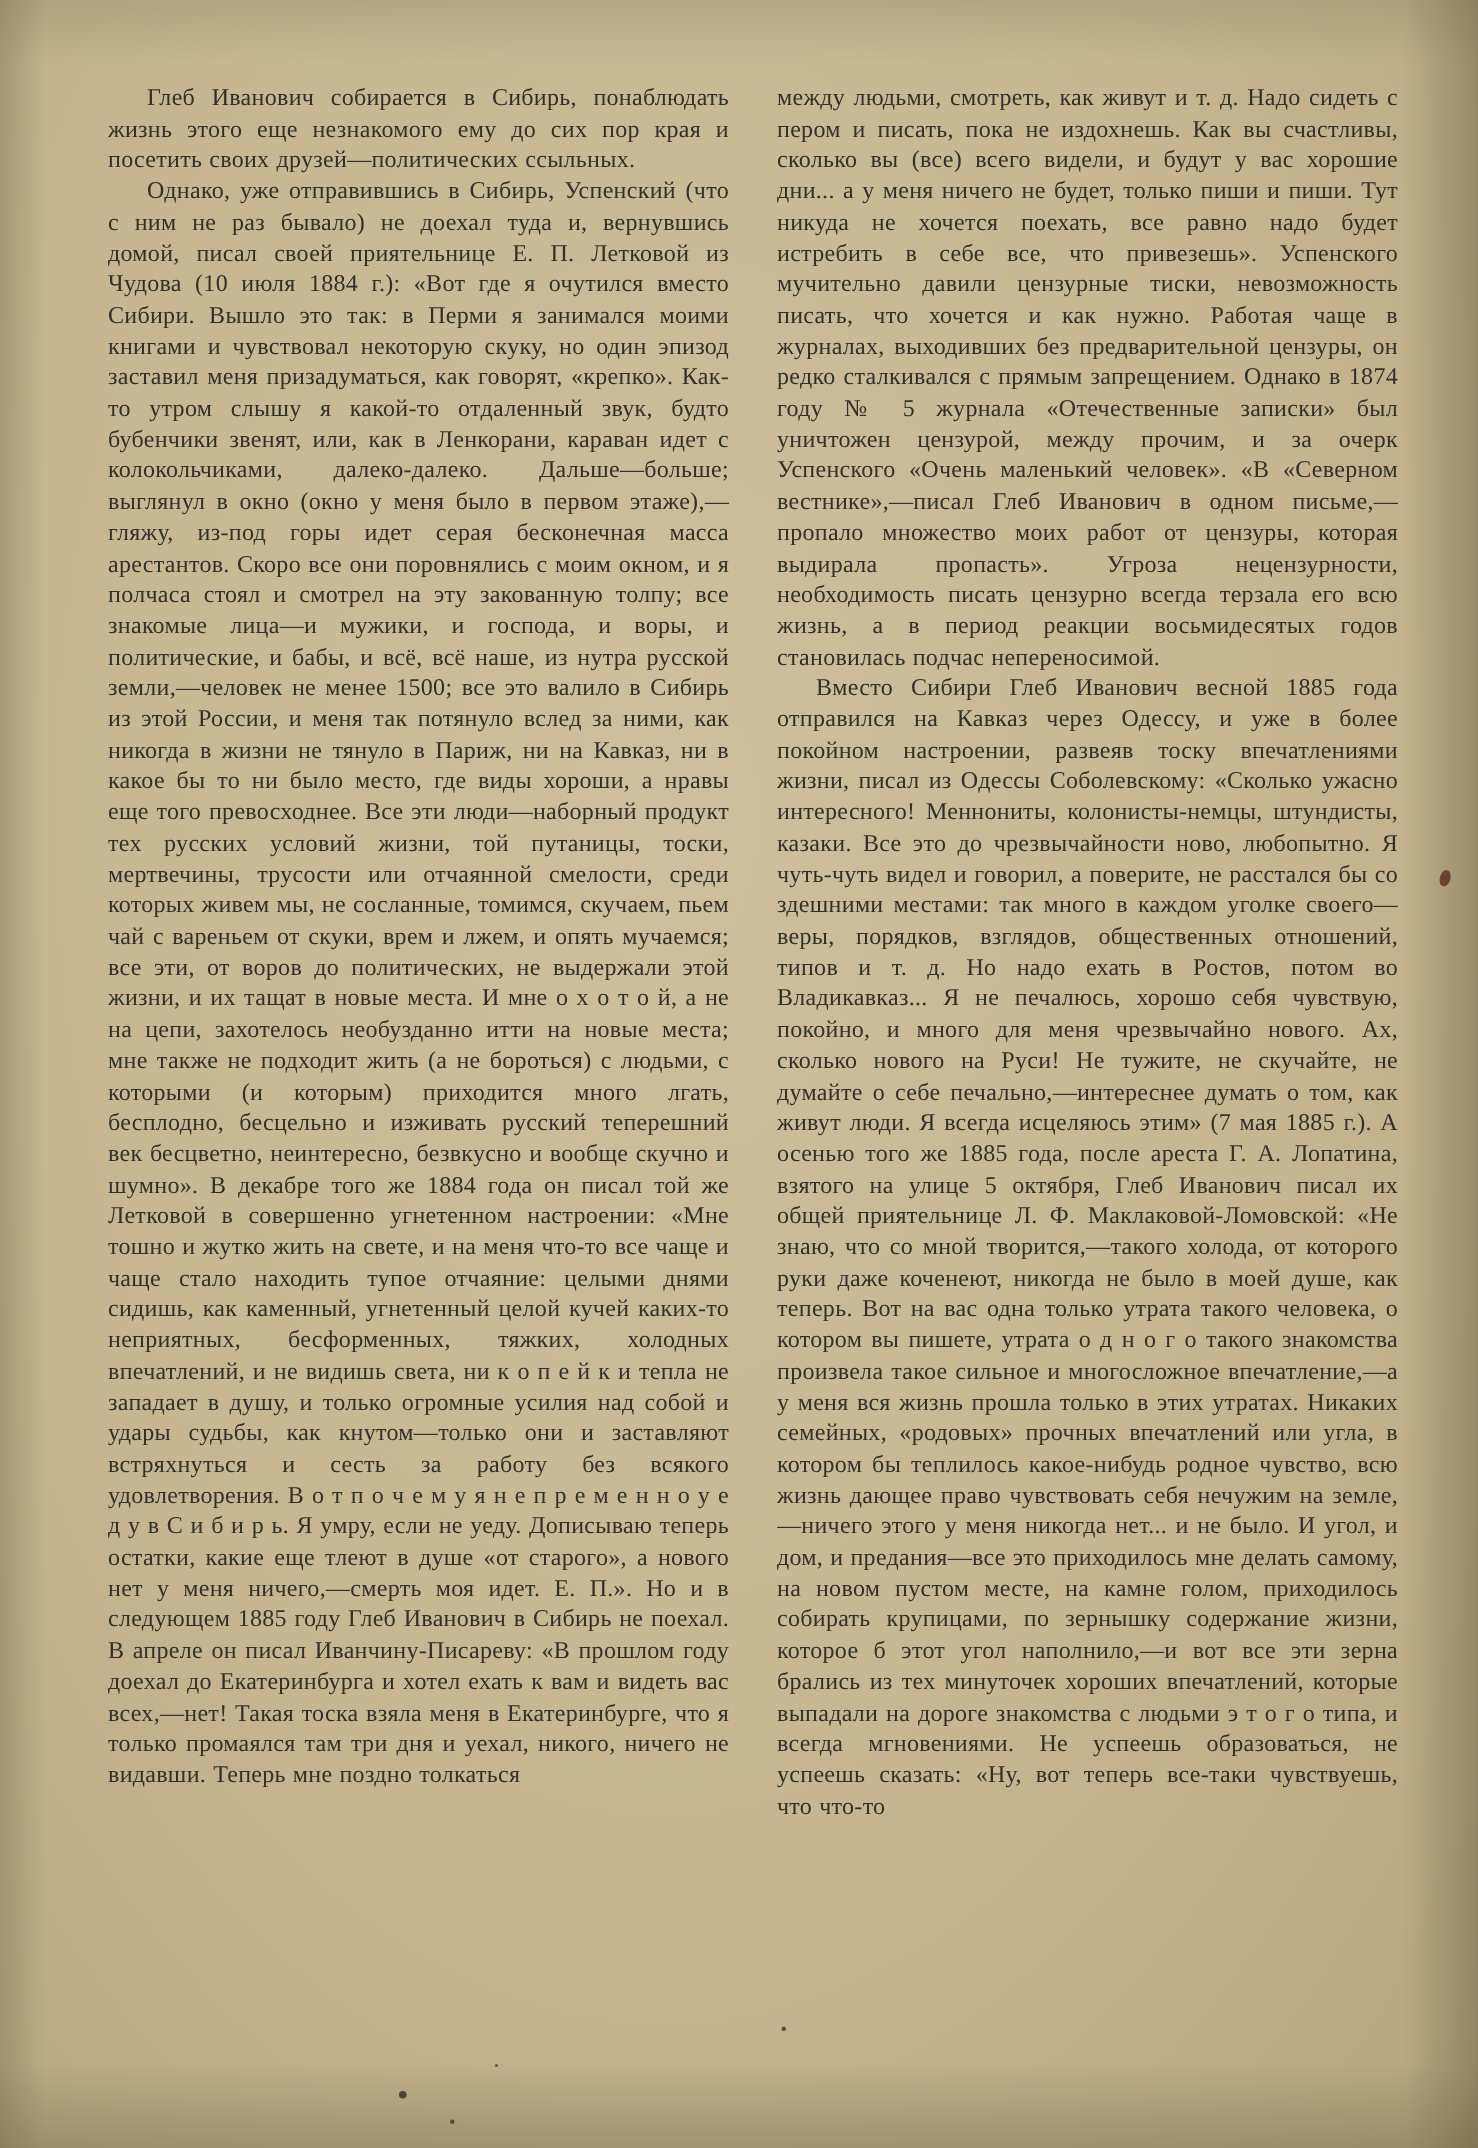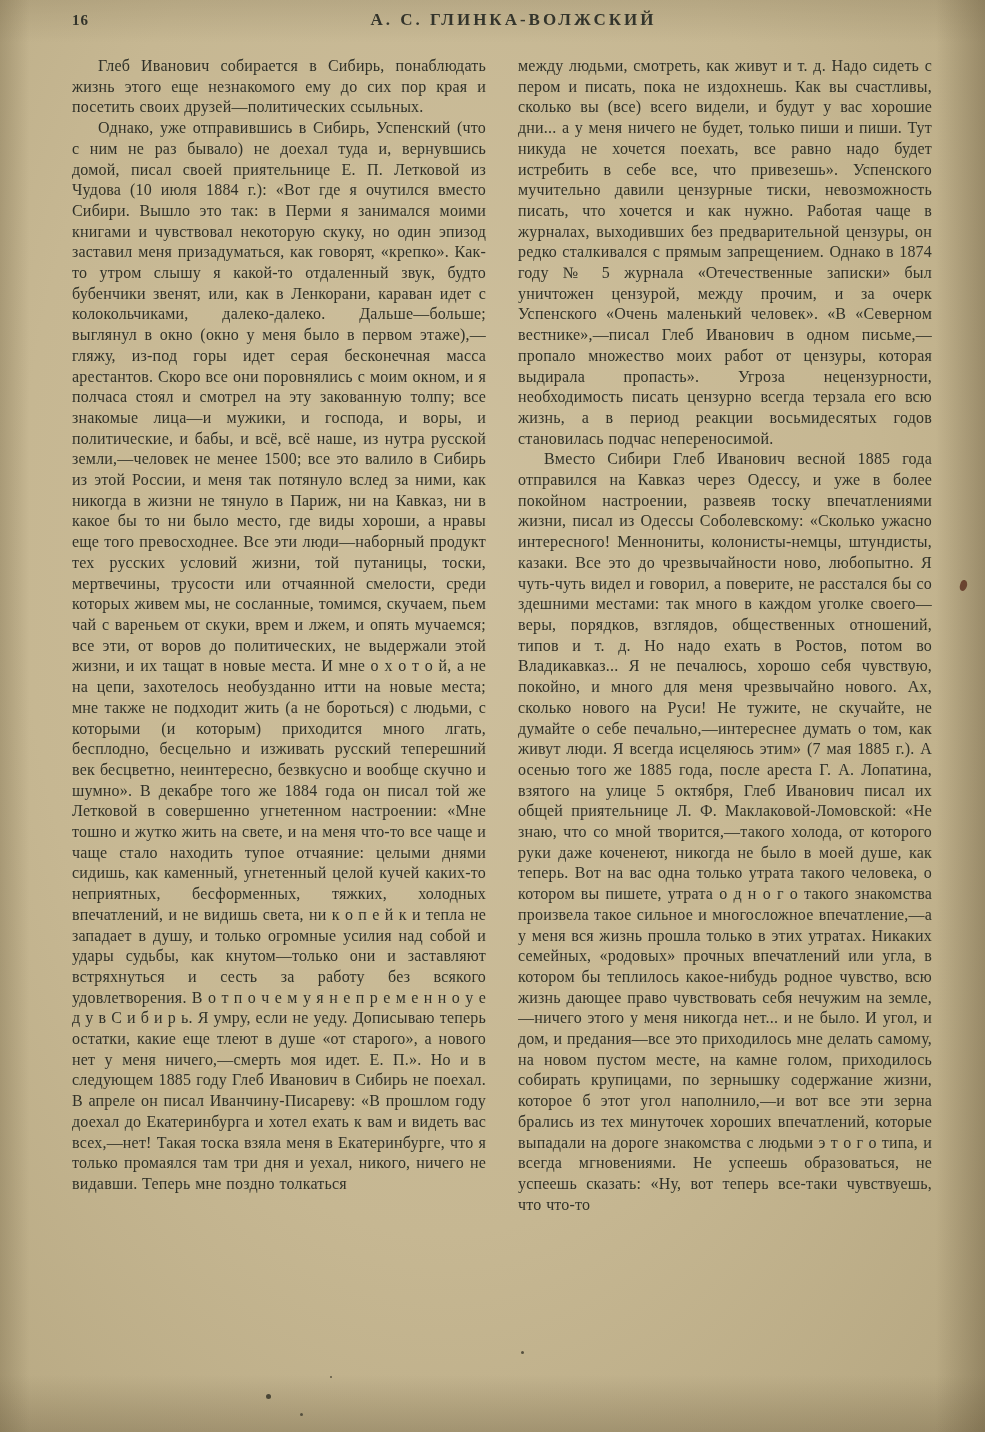--- a/index.html
+++ b/index.html
@@ -68,24 +68,20 @@
   .speck.s2 { left: 266px; top: 1394px; width: 5px; height: 5px; background: #4a4636; }
   .speck.s3 { left: 300px; top: 1413px; width: 3px; height: 3px; background: #55503e; }
   .speck.s4 { left: 521px; top: 1351px; width: 3px; height: 3px; background: #55503e; }
   .speck.s5 { left: 330px; top: 1376px; width: 2px; height: 2px; background: #5a5442; }
 </style>
 </head>
 <body>
 
 <div class="page">
 
-  <div class="header-row">
-    <span class="page-number">16</span>
-    <span class="running-header">А. С. ГЛИНКА-ВОЛЖСКИЙ</span>
-  </div>
 
   <div class="columns">
     <div class="col">
       <p class="para">Глеб Иванович собирается в Сибирь, понаблюдать жизнь этого еще незнакомого ему до сих пор края и посетить своих друзей—политических ссыльных.</p>
       <p class="para">Однако, уже отправившись в Сибирь, Успенский (что с ним не раз бывало) не доехал туда и, вернувшись домой, писал своей приятельнице Е. П. Летковой из Чудова (10 июля 1884 г.): «Вот где я очутился вместо Сибири. Вышло это так: в Перми я занимался моими книгами и чувствовал некоторую скуку, но один эпизод заставил меня призадуматься, как говорят, «крепко». Как-то утром слышу я какой-то отдаленный звук, будто бубенчики звенят, или, как в Ленкорани, караван идет с колокольчиками, далеко-далеко. Дальше—больше; выглянул в окно (окно у меня было в первом этаже),—гляжу, из-под горы идет серая бесконечная масса арестантов. Скоро все они поровнялись с моим окном, и я полчаса стоял и смотрел на эту закованную толпу; все знакомые лица—и мужики, и господа, и воры, и политические, и бабы, и всё, всё наше, из нутра русской земли,—человек не менее 1500; все это валило в Сибирь из этой России, и меня так потянуло вслед за ними, как никогда в жизни не тянуло в Париж, ни на Кавказ, ни в какое бы то ни было место, где виды хороши, а нравы еще того превосходнее. Все эти люди—наборный продукт тех русских условий жизни, той путаницы, тоски, мертвечины, трусости или отчаянной смелости, среди которых живем мы, не сосланные, томимся, скучаем, пьем чай с вареньем от скуки, врем и лжем, и опять мучаемся; все эти, от воров до политических, не выдержали этой жизни, и их тащат в новые места. И мне о х о т о й, а не на цепи, захотелось необузданно итти на новые места; мне также не подходит жить (а не бороться) с людьми, с которыми (и которым) приходится много лгать, бесплодно, бесцельно и изживать русский теперешний век бесцветно, неинтересно, безвкусно и вообще скучно и шумно». В декабре того же 1884 года он писал той же Летковой в совершенно угнетенном настроении: «Мне тошно и жутко жить на свете, и на меня что-то все чаще и чаще стало находить тупое отчаяние: целыми днями сидишь, как каменный, угнетенный целой кучей каких-то неприятных, бесформенных, тяжких, холодных впечатлений, и не видишь света, ни к о п е й к и тепла не западает в душу, и только огромные усилия над собой и удары судьбы, как кнутом—только они и заставляют встряхнуться и сесть за работу без всякого удовлетворения. В о т  п о ч е м у  я  н е п р е м е н н о  у е д у  в  С и б и р ь. Я умру, если не уеду. Дописываю теперь остатки, какие еще тлеют в душе «от старого», а нового нет у меня ничего,—смерть моя идет. Е. П.». Но и в следующем 1885 году Глеб Иванович в Сибирь не поехал. В апреле он писал Иванчину-Писареву: «В прошлом году доехал до Екатеринбурга и хотел ехать к вам и видеть вас всех,—нет! Такая тоска взяла меня в Екатеринбурге, что я только промаялся там три дня и уехал, никого, ничего не видавши. Теперь мне поздно толкаться</p>
     </div>
     <div class="col">
       <p class="para no-indent">между людьми, смотреть, как живут и т. д. Надо сидеть с пером и писать, пока не издохнешь. Как вы счастливы, сколько вы (все) всего видели, и будут у вас хорошие дни... а у меня ничего не будет, только пиши и пиши. Тут никуда не хочется поехать, все равно надо будет истребить в себе все, что привезешь». Успенского мучительно давили цензурные тиски, невозможность писать, что хочется и как нужно. Работая чаще в журналах, выходивших без предварительной цензуры, он редко сталкивался с прямым запрещением. Однако в 1874 году № 5 журнала «Отечественные записки» был уничтожен цензурой, между прочим, и за очерк Успенского «Очень маленький человек». «В «Северном вестнике»,—писал Глеб Иванович в одном письме,—пропало множество моих работ от цензуры, которая выдирала пропасть». Угроза нецензурности, необходимость писать цензурно всегда терзала его всю жизнь, а в период реакции восьмидесятых годов становилась подчас непереносимой.</p>
       <p class="para">Вместо Сибири Глеб Иванович весной 1885 года отправился на Кавказ через Одессу, и уже в более покойном настроении, развеяв тоску впечатлениями жизни, писал из Одессы Соболевскому: «Сколько ужасно интересного! Меннониты, колонисты-немцы, штундисты, казаки. Все это до чрезвычайности ново, любопытно. Я чуть-чуть видел и говорил, а поверите, не расстался бы со здешними местами: так много в каждом уголке своего—веры, порядков, взглядов, общественных отношений, типов и т. д. Но надо ехать в Ростов, потом во Владикавказ... Я не печалюсь, хорошо себя чувствую, покойно, и много для меня чрезвычайно нового. Ах, сколько нового на Руси! Не тужите, не скучайте, не думайте о себе печально,—интереснее думать о том, как живут люди. Я всегда исцеляюсь этим» (7 мая 1885 г.). А осенью того же 1885 года, после ареста Г. А. Лопатина, взятого на улице 5 октября, Глеб Иванович писал их общей приятельнице Л. Ф. Маклаковой-Ломовской: «Не знаю, что со мной творится,—такого холода, от которого руки даже коченеют, никогда не было в моей душе, как теперь. Вот на вас одна только утрата такого человека, о котором вы пишете, утрата о д н о г о такого знакомства произвела такое сильное и многосложное впечатление,—а у меня вся жизнь прошла только в этих утратах. Никаких семейных, «родовых» прочных впечатлений или угла, в котором бы теплилось какое-нибудь родное чувство, всю жизнь дающее право чувствовать себя нечужим на земле,—ничего этого у меня никогда нет... и не было. И угол, и дом, и предания—все это приходилось мне делать самому, на новом пустом месте, на камне голом, приходилось собирать крупицами, по зернышку содержание жизни, которое б этот угол наполнило,—и вот все эти зерна брались из тех минуточек хороших впечатлений, которые выпадали на дороге знакомства с людьми э т о г о типа, и всегда мгновениями. Не успеешь образоваться, не успеешь сказать: «Ну, вот теперь все-таки чувствуешь, что что-то</p>
     </div>

